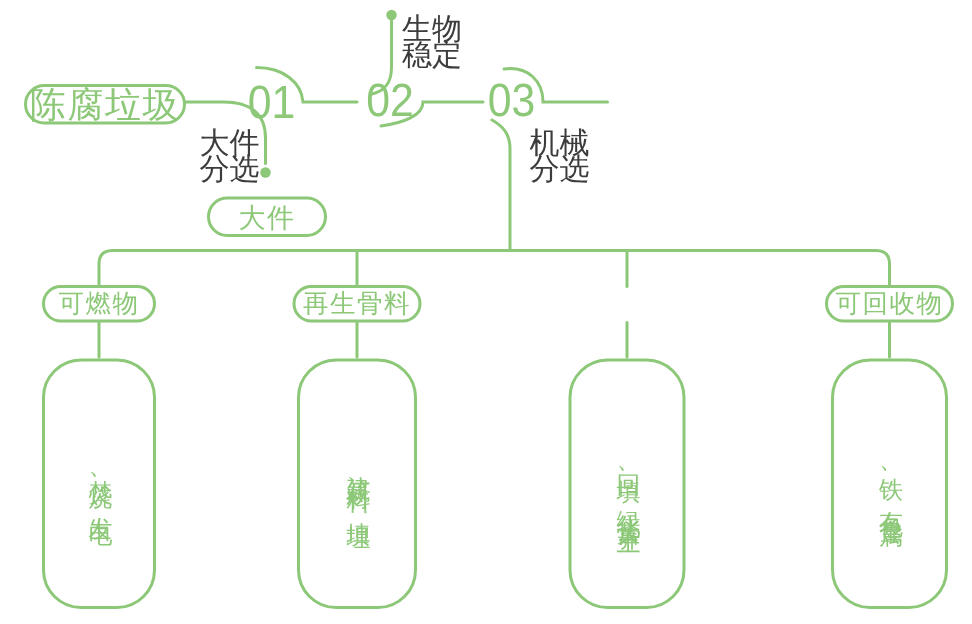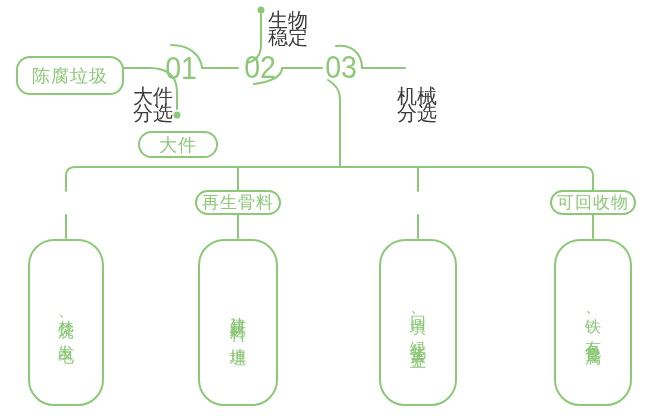--- a/index.html
+++ b/index.html
@@ -23,21 +23,21 @@
     position:absolute;
     border:2px solid var(--green);
     border-radius:14px;
     color:var(--green);
     display:flex;align-items:center;justify-content:center;
     font-size:17px;
     letter-spacing:1px;
     white-space:nowrap;
     background:#fff;
   }
-  .pill.source{left:16px;top:56px;width:108px;height:39px;font-size:18px;}
+  .pill.source{left:16px;top:56px;width:108px;height:27px;font-size:24px;}
   .pill.bulky {left:138px;top:131px;width:80px;height:27px;font-size:18px;}
   .pill.cat0{left:28px; top:190px;width:76px;height:25px;}
   .pill.cat1{left:195px;top:190px;width:86px;height:25px;}
   .pill.cat2{left:377px;top:190px;width:82px;height:25px;}
   .pill.cat3{left:550px;top:190px;width:86px;height:25px;}
 
   .step-num{
     position:absolute;
     color:var(--green);
     font-size:31px;
@@ -53,21 +53,21 @@
   .proc-label{
     position:absolute;
     color:var(--dark);
     font-size:20px;
     line-height:17px;
     text-align:left;
     white-space:nowrap;
   }
   .proc0{left:133px;top:88px;}
   .proc1{left:268px;top:12px;}
-  .proc2{left:353px;top:88px;margin-left:44px;}
+  .proc2{left:353px;top:88px;}
 
   .obox{
     position:absolute;
     top:239px;height:167px;
     border:2px solid var(--green);
     border-radius:26px;
     display:flex;align-items:center;justify-content:center;
     background:#fff;
   }
   .obox.b0{left:28px;width:76px;}
@@ -149,20 +149,23 @@
   </div>
   <div class="proc-label proc2">
     <div>机械</div>
     <div>分选</div>
   </div>
 
   <div class="pill bulky">
     <span>大件</span>
   </div>
 
+  <div class="pill cat0">
+    <span>可燃物</span>
+  </div>
   <div class="pill cat1">
     <span>再生骨料</span>
   </div>
   <div class="pill cat3">
     <span>可回收物</span>
   </div>
 
   <div class="obox b0">
     <span class="vtext">焚烧、发电</span>
   </div>

